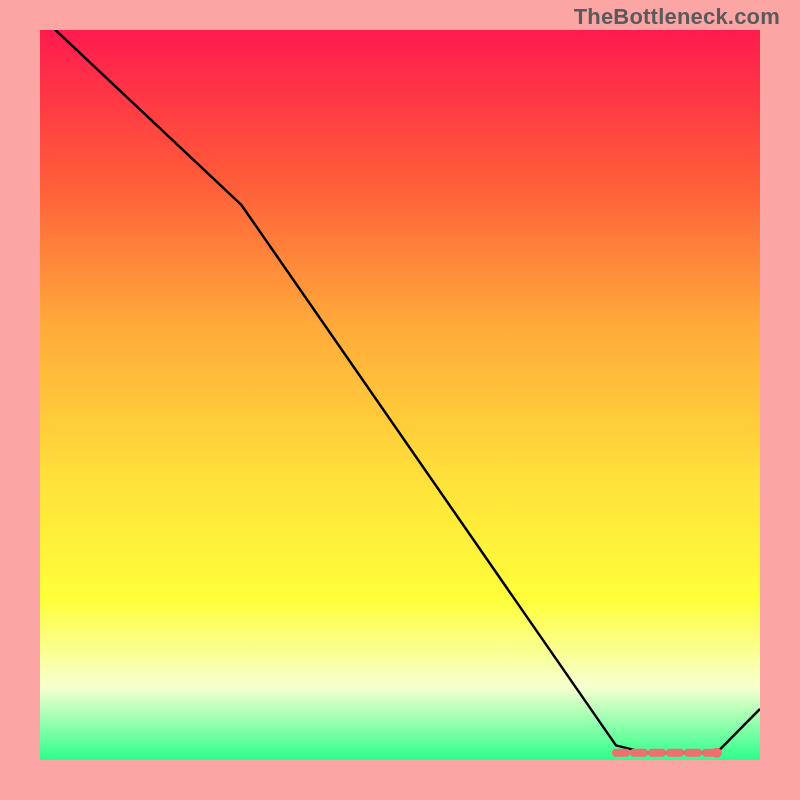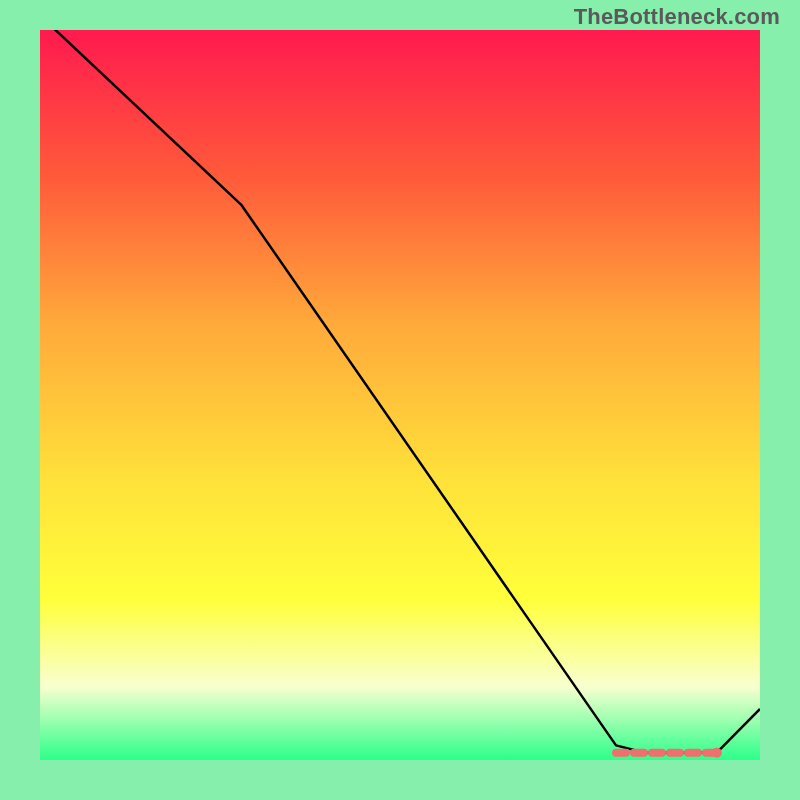--- a/index.html
+++ b/index.html
@@ -8,21 +8,21 @@
     width: 800px;
     height: 800px;
     background: #000;
     font-family: Arial, Helvetica, sans-serif;
     overflow: hidden;
   }
   .wrap {
     position: relative;
     width: 800px;
     height: 800px;
-    background: #86efac;
+    background: #fca5a5;
   }
   .watermark {
     position: absolute;
     top: 4px;
     right: 20px;
     color: #5a5a5a;
     font-size: 22px;
     font-weight: 600;
     letter-spacing: 0.2px;
     z-index: 3;

